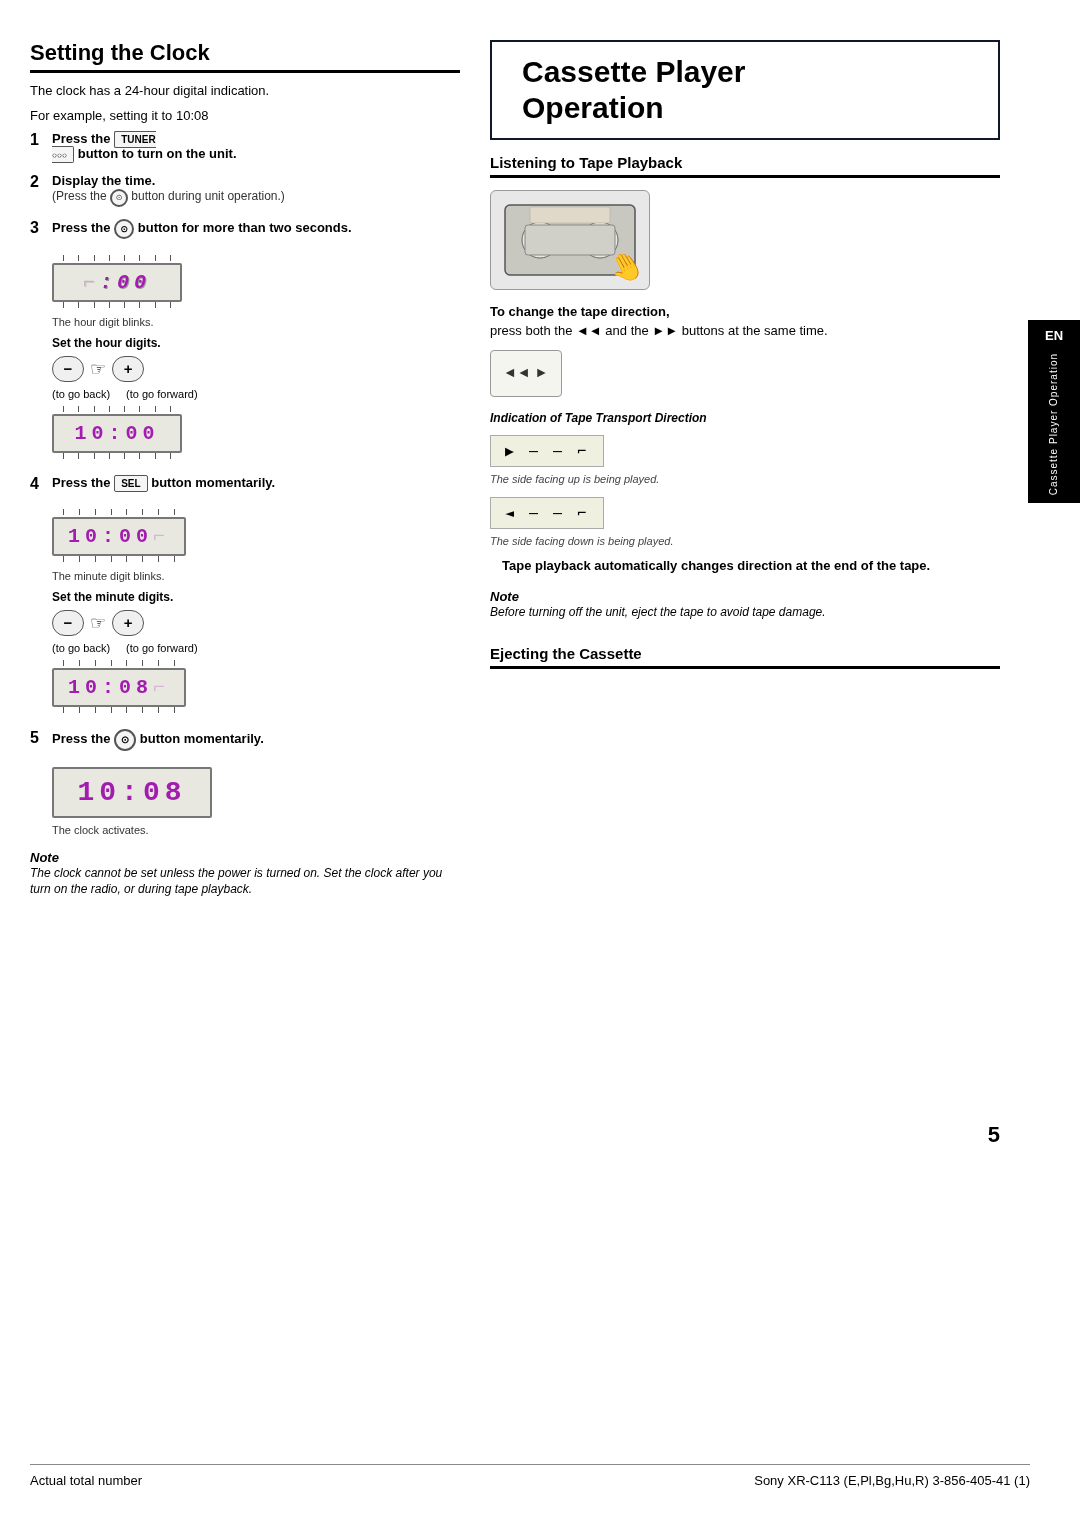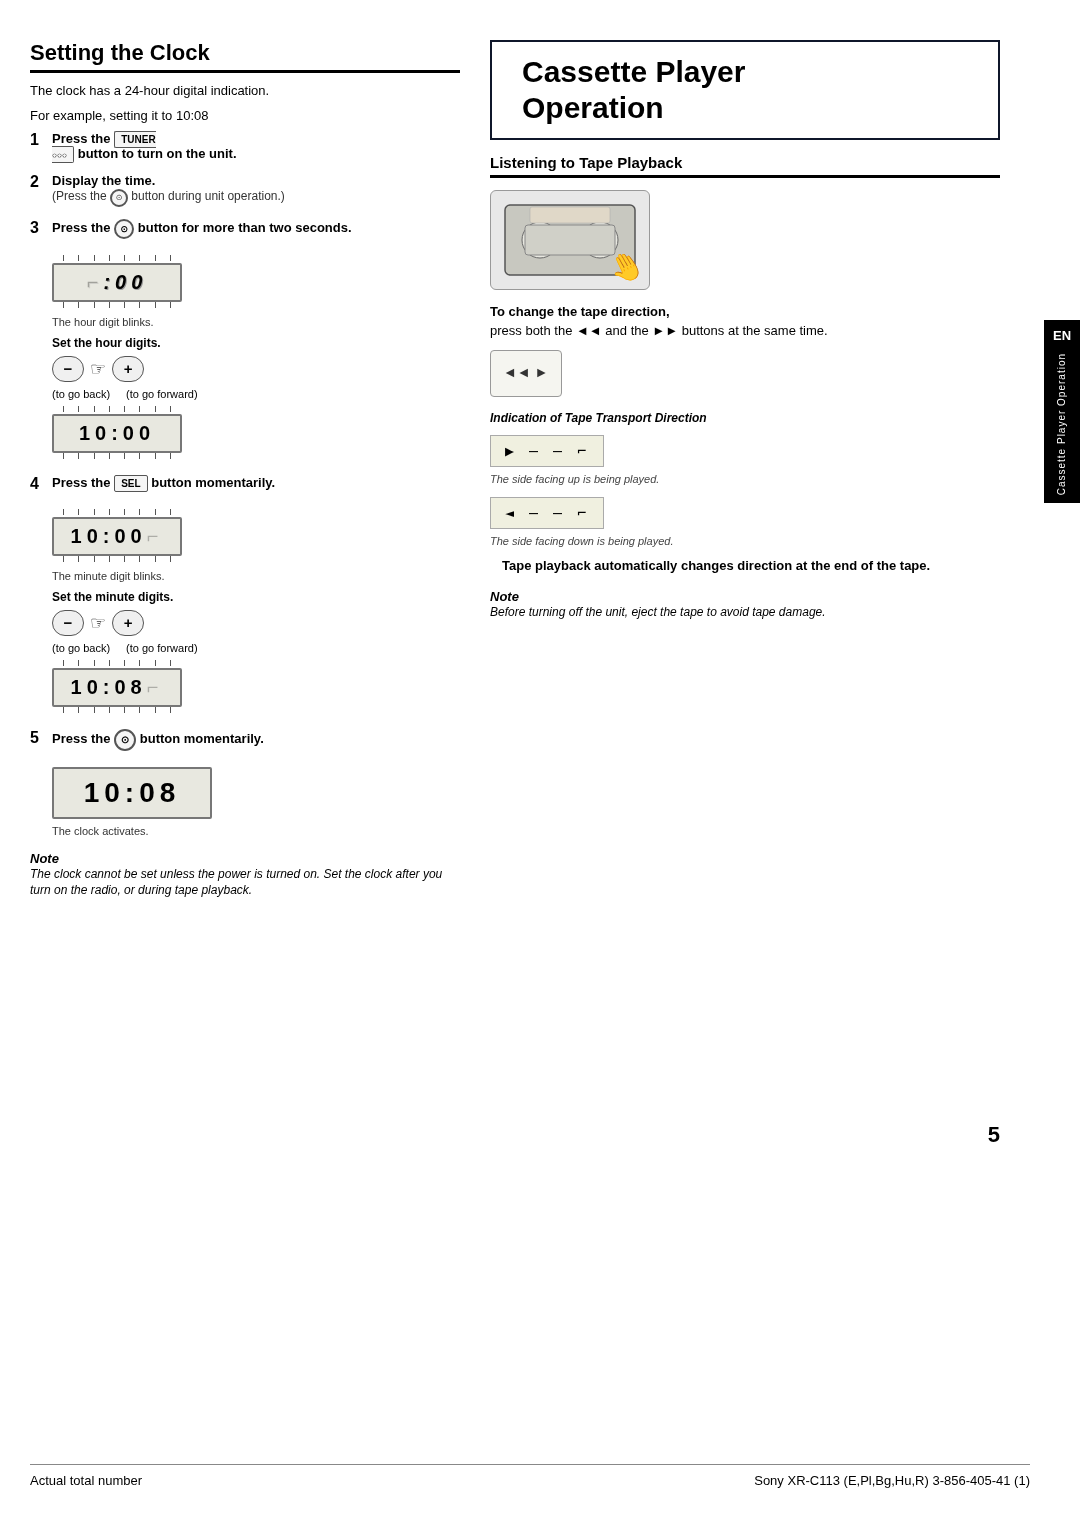--- a/index.html
+++ b/index.html
@@ -18,21 +18,21 @@
       min-height: 1528px;
       padding: 40px 0 60px 0;
       position: relative;
     }
 
     
     .side-tab {
       position: absolute;
       right: 0;
       top: 320px;
-      width: 36px;
+      width: 52px;
       background: #000;
       display: flex;
       flex-direction: column;
       align-items: center;
       padding: 8px 4px;
     }
     .side-tab-en {
       color: #fff;
       font-size: 13px;
       font-weight: bold;
@@ -287,25 +287,25 @@
       width: 1px;
       height: 6px;
       background: #555;
     }
 
     .lcd-box {
       background: #e8e8e0;
       border: 2px solid #777;
       border-radius: 2px;
       padding: 8px 18px;
-      font-family: Liberation Sans, sans-serif;
+      font-family: Liberation Mono, monospace;
       font-size: 26px;
       font-weight: bold;
       letter-spacing: 5px;
-      color: #000000;
+      color: #a21caf;
       min-width: 150px;
       text-align: center;
     }
 
     .lcd-box-small {
       font-size: 20px;
       padding: 6px 14px;
       min-width: 130px;
     }
 
@@ -621,20 +621,21 @@
         <p class="tape-playback-note">Tape playback automatically changes direction at the end of the tape.</p>
 
         
         <div class="note-section">
           <div class="note-title">Note</div>
           <div class="note-text">Before turning off the unit, eject the tape to avoid tape damage.</div>
         </div>
       </div>
 
       <div class="eject-section">
+        <div class="section-title-medium">Ejecting the Cassette</div>
       </div>
 
     </div>
   </div>
 
   <div class="footer">
     <span>Actual total number</span>
     <span>Sony XR-C113 (E,Pl,Bg,Hu,R)  3-856-405-41  (1)</span>
   </div>
 

